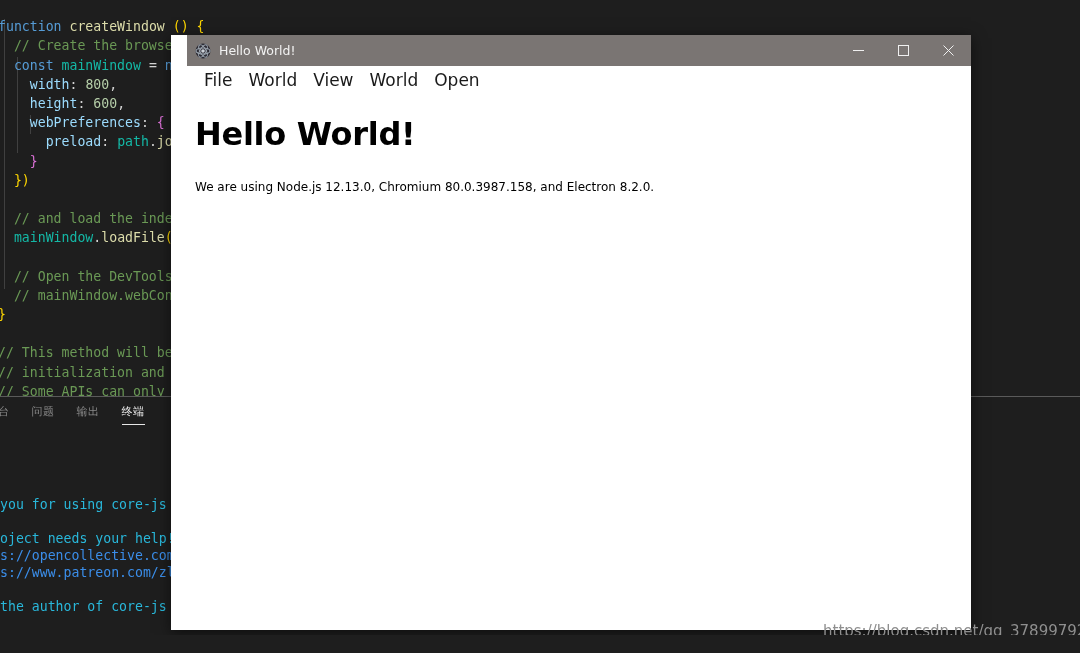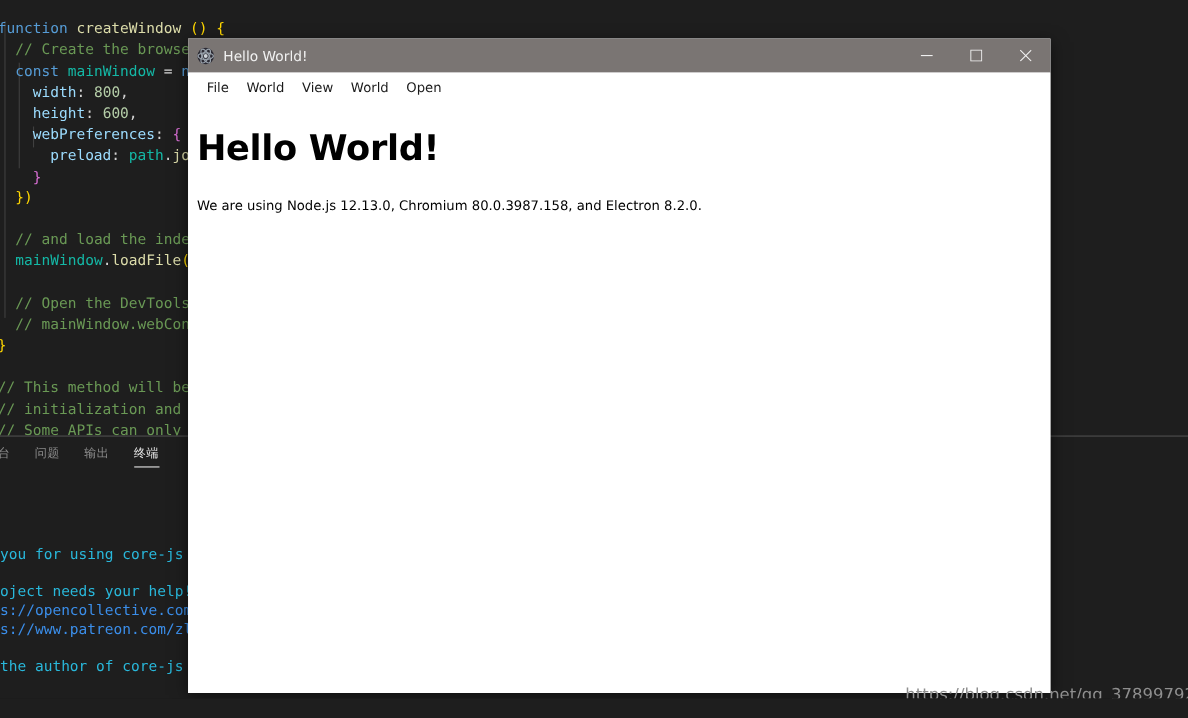--- a/index.html
+++ b/index.html
@@ -127,20 +127,21 @@
     position: absolute;
     left: 171px;
     top: 35px;
     width: 784px;
     height: 595px;
     box-shadow: 0 3px 14px rgba(0,0,0,.55);
     background: #ffffff;
     display: flex;
     flex-direction: column;
     overflow: hidden;
+    padding-left: 16px;
   }
   .titlebar {
     height: 31px;
     background: #7a7573;
     display: flex;
     align-items: center;
     flex: 0 0 auto;
     user-select: none;
   }
   .title-icon {
@@ -166,21 +167,21 @@
     height: 28px;
     background: #ffffff;
     display: flex;
     align-items: center;
     padding-left: 10px;
     flex: 0 0 auto;
     border-bottom: 0px;
   }
   .menu-item {
     font-family: "DejaVu Sans", sans-serif;
-    font-size: 12px;
+    font-size: 17px;
     color: #1a1a1a;
     padding: 3px 7px;
     margin-right: 2px;
   }
 
   .page-body {
     flex: 1 1 auto;
     background: #ffffff;
     padding: 0 8px;
     overflow: hidden;

